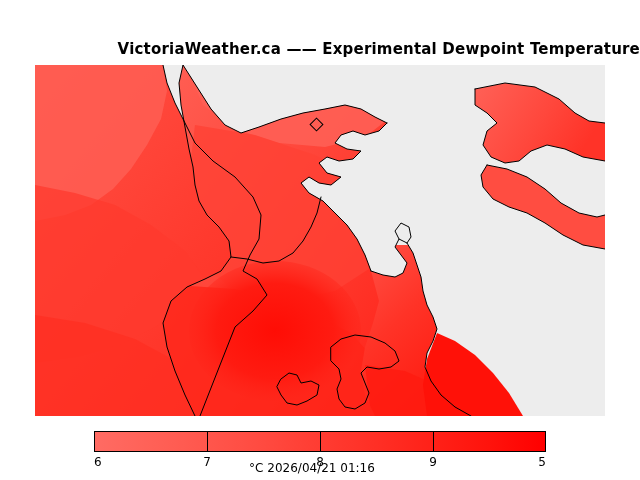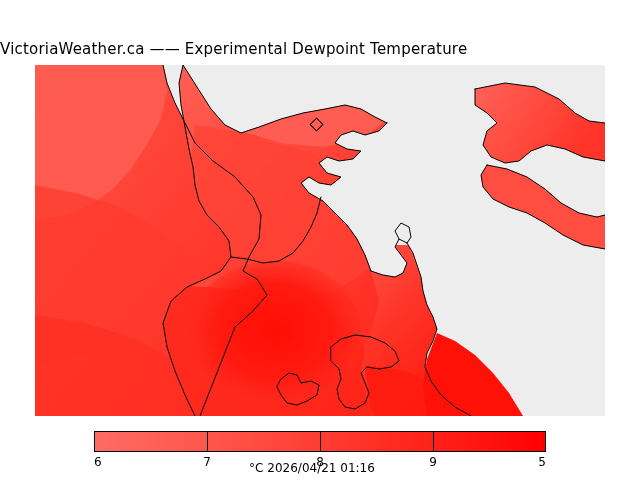--- a/index.html
+++ b/index.html
@@ -14,26 +14,27 @@
     overflow: hidden;
     font-family: "DejaVu Sans", sans-serif;
   }
 
   
   #title {
     position: absolute;
     left: 0;
     top: 40px;
     width: 640px;
-    text-align: left;
+    text-align: right;
     font-family: "DejaVu Sans", sans-serif;
     font-size: 15px;
     color: #000000;
     letter-spacing: 0.2px;
     white-space: nowrap;
+    font-weight: bold;
   }
 
   
   #map-panel {
     position: absolute;
     left: 35px;
     top: 65px;
     width: 570px;
     height: 351px;
     background: #ededed;   

